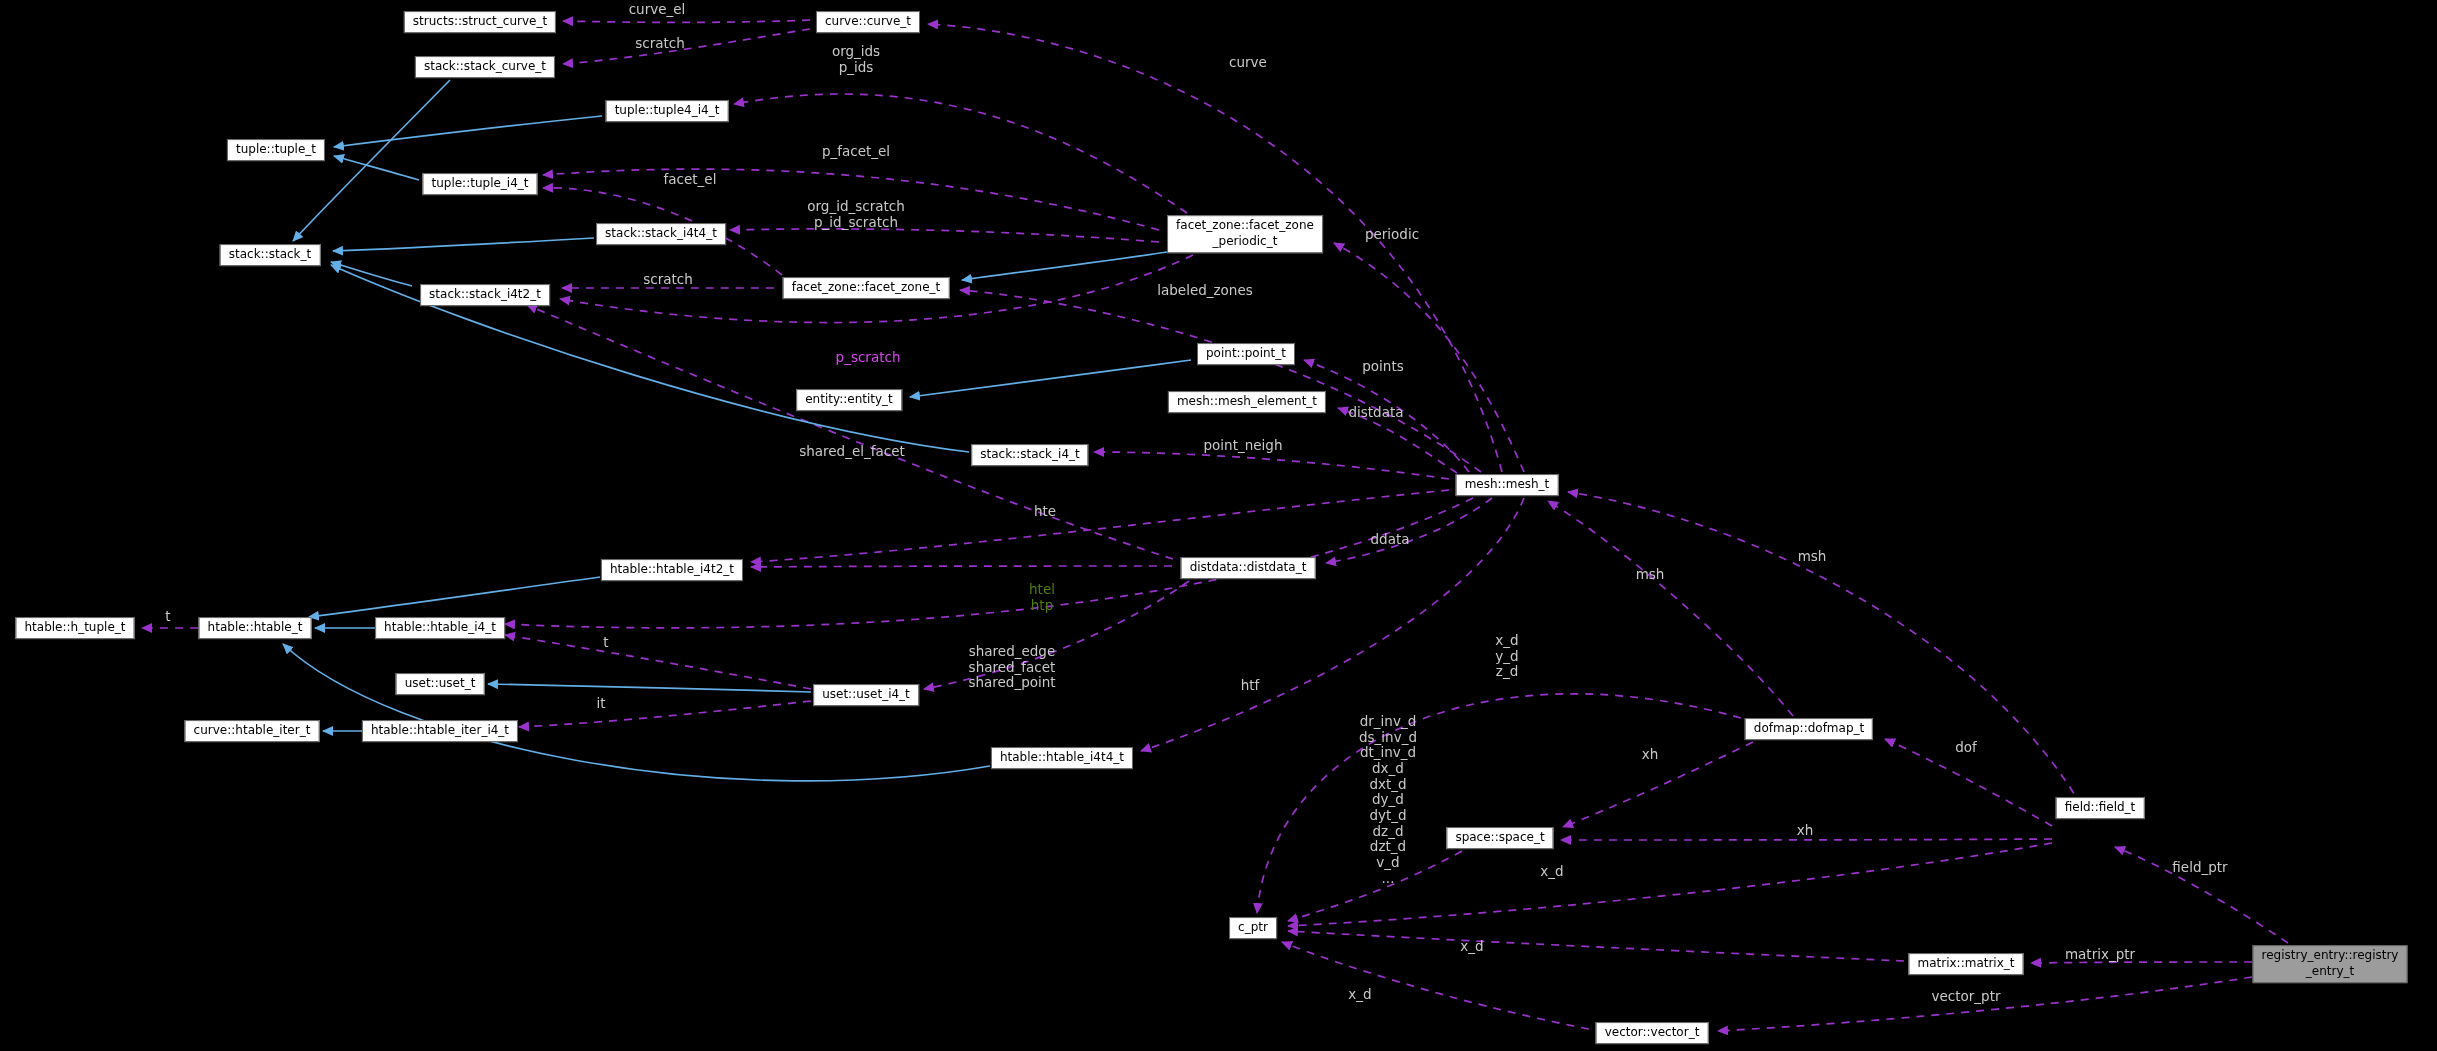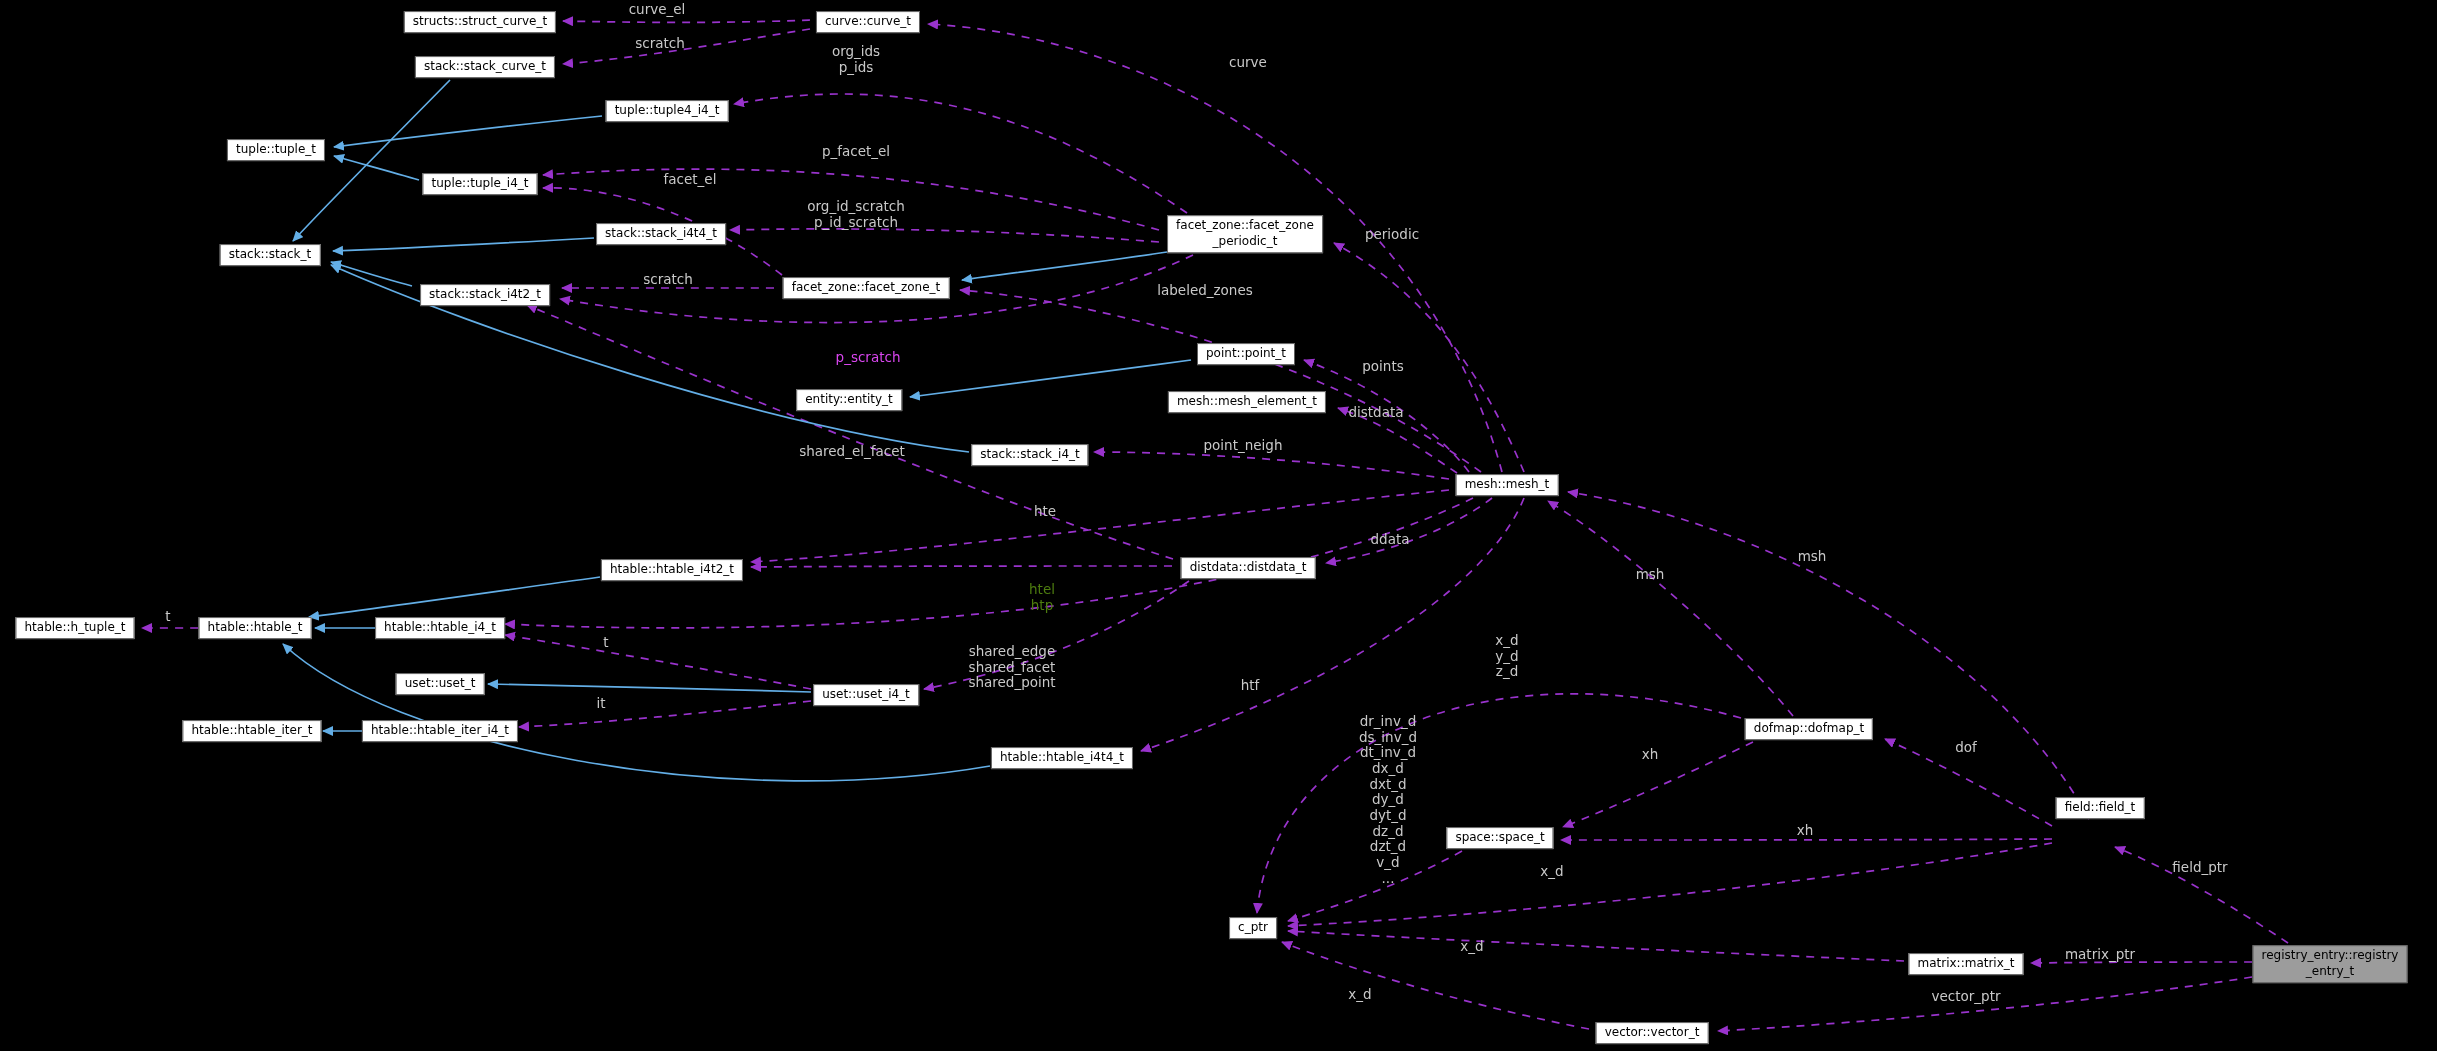--- a/index.html
+++ b/index.html
@@ -149,21 +149,21 @@
     <div class="node" style="left: 1247px; top: 402px;">mesh::mesh_element_t</div>
     <div class="node" style="left: 1030px; top: 455px;">stack::stack_i4_t</div>
     <div class="node" style="left: 1507px; top: 485px;">mesh::mesh_t</div>
     <div class="node" style="left: 1248px; top: 568px;">distdata::distdata_t</div>
     <div class="node" style="left: 672px; top: 570px;">htable::htable_i4t2_t</div>
     <div class="node" style="left: 75px; top: 628px;">htable::h_tuple_t</div>
     <div class="node" style="left: 255px; top: 628px;">htable::htable_t</div>
     <div class="node" style="left: 440px; top: 628px;">htable::htable_i4_t</div>
     <div class="node" style="left: 440px; top: 684px;">uset::uset_t</div>
     <div class="node" style="left: 866px; top: 695px;">uset::uset_i4_t</div>
-    <div class="node" style="left: 252px; top: 731px;">htable::htable_iter_t</div>
+    <div class="node" style="left: 252px; top: 731px;">curve::htable_iter_t</div>
     <div class="node" style="left: 440px; top: 731px;">htable::htable_iter_i4_t</div>
     <div class="node" style="left: 1062px; top: 758px;">htable::htable_i4t4_t</div>
     <div class="node" style="left: 1809px; top: 729px;">dofmap::dofmap_t</div>
     <div class="node" style="left: 1500px; top: 838px;">space::space_t</div>
     <div class="node" style="left: 1253px; top: 928px;">c_ptr</div>
     <div class="node" style="left: 2100px; top: 808px; text-align: center;">field::field_t</div>
     <div class="node hl" style="left: 2330px; top: 964px;">registry_entry::registry
 _entry_t</div>
     <div class="node" style="left: 1966px; top: 964px;">matrix::matrix_t</div>
     <div class="node" style="left: 1652px; top: 1033px;">vector::vector_t</div>

